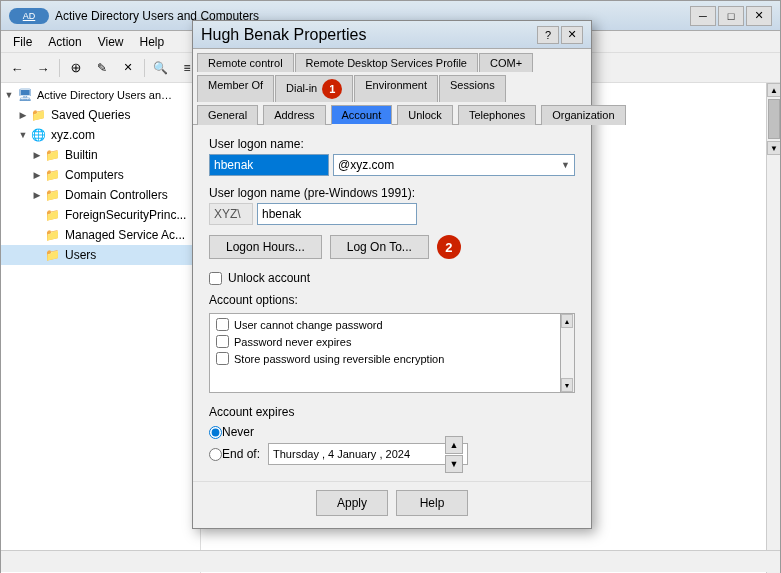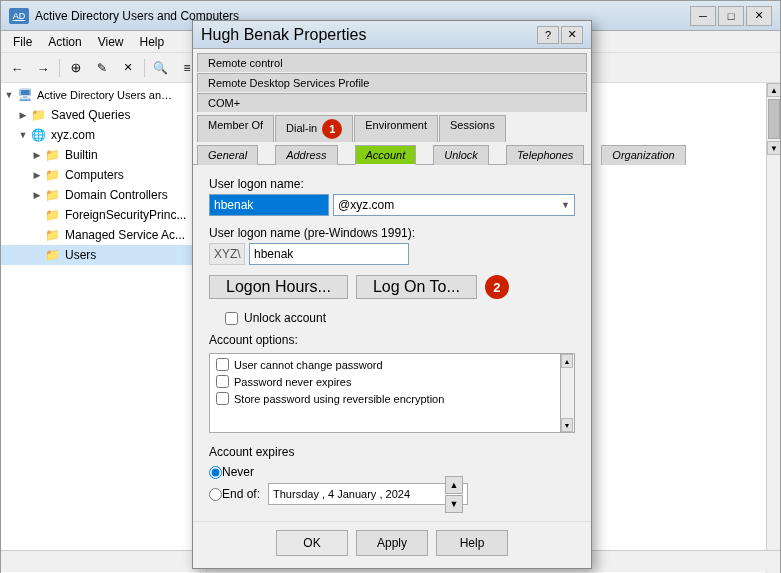--- a/index.html
+++ b/index.html
@@ -26,25 +26,25 @@
     .bg-titlebar {
       background: linear-gradient(to bottom, #dde8f0, #c8d8e8);
       height: 30px;
       display: flex;
       align-items: center;
       padding: 0 8px;
       border-bottom: 1px solid #aaa;
     }
 
     .bg-titlebar-icon {
-      width: 20px;
+      width: 40px;
       height: 16px;
       margin-right: 6px;
       background: #4080c0;
-      border-radius: 2px;
+      border-radius: 8px;
       display: flex;
       align-items: center;
       justify-content: center;
       color: white;
       font-size: 10px;
       text-decoration: underline;
     }
 
     .bg-titlebar-text {
       flex: 1;
@@ -307,21 +307,21 @@
       font-size: 11px;
       background: #d8d8d8;
       border: 1px solid #aaa;
       border-bottom: none;
       cursor: pointer;
       position: relative;
       bottom: -1px;
     }
 
     .tab.active {
-      background: #84cc16;
+      background: #3b82f6;
       border-bottom: 1px solid #f0f0f0;
       font-weight: normal;
       z-index: 1;
     }
 
     
     .modal-body {
       padding: 12px 16px;
       background: #f0f0f0;
     }
@@ -389,21 +389,21 @@
       gap: 8px;
       margin-bottom: 12px;
       align-items: center;
     }
 
     .dialog-btn {
       height: 24px;
       padding: 0 16px;
       background: #e0e0e0;
       border: 1px solid #aaa;
-      font-size: 16px;
+      font-size: 12px;
       font-family: inherit;
       cursor: pointer;
     }
 
     
     .step-badge {
       width: 24px;
       height: 24px;
       background: #cc2200;
       border-radius: 50%;
@@ -421,21 +421,20 @@
       margin-bottom: 8px;
     }
 
     .checkbox-label {
       display: flex;
       align-items: center;
       gap: 6px;
       font-size: 12px;
       cursor: pointer;
       margin-bottom: 2px;
-      margin-left: 16px;
     }
 
     .checkbox-input {
       width: 13px;
       height: 13px;
       cursor: pointer;
     }
 
     .options-box-wrapper {
       display: flex;
@@ -708,38 +707,38 @@
   <div class="modal">
 
     <div class="modal-titlebar">
       <span class="modal-title">Hugh Benak Properties</span>
       <div class="modal-controls">
         <div class="modal-btn">?</div>
         <div class="modal-btn close">✕</div>
       </div>
     </div>
 
-    <div class="tabs-row1" style="background:#f0f0f0; border-bottom:none; padding-bottom:0;flex-direction:column;">
+    <div class="tabs-row1" style="background:#f0f0f0; border-bottom:none; padding-bottom:0;">
       <div class="tab">Remote control</div>
       <div class="tab">Remote Desktop Services Profile</div>
       <div class="tab">COM+</div>
     </div>
 
     <div class="tabs-row2" style="background:#f0f0f0; border-bottom:none; padding-bottom:0;">
       <div class="tab">Member Of</div>
       <div class="tab">
         <span>Dial-in</span>
         
         <span class="step-badge" style="display:inline-flex;width:20px;height:20px;font-size:11px;vertical-align:middle;margin-left:2px;">1</span>
       </div>
       <div class="tab">Environment</div>
       <div class="tab">Sessions</div>
     </div>
 
-    <div style="display:flex; background:#f0f0f0; padding: 3px 4px 0; gap:17px; border-bottom: 1px solid #aaa; font-style: italic;">
+    <div style="display:flex; background:#f0f0f0; padding: 3px 4px 0; gap:5px; border-bottom: 1px solid #aaa;">
       <div class="tab">General</div>
       <div class="tab">Address</div>
       <div class="tab active">Account</div>
       <div class="tab">Unlock</div>
       <div class="tab">Telephones</div>
       <div class="tab">Organization</div>
     </div>
 
     <div class="modal-body">
 
@@ -747,21 +746,21 @@
       <div class="field-row">
         <input type="text" class="text-input selected-input" style="width: 120px;" value="hbenak">
         <div class="domain-dropdown" style="width:160px;">
           <span>@xyz.com</span>
           <span class="domain-dropdown-arrow">▼</span>
         </div>
       </div>
 
       <div class="field-label">User logon name (pre-Windows 1991):</div>
       <div class="field-row">
-        <div class="pre2000-prefix" style="width:36px;">XYZ\</div>
+        <div class="pre2000-prefix" style="width:44px;">XYZ\</div>
         <input type="text" class="text-input" style="width: 160px;" value="hbenak">
       </div>
 
       <div class="button-row">
         <button class="dialog-btn">Logon Hours...</button>
         <button class="dialog-btn">Log On To...</button>
         <div class="step-badge">2</div>
       </div>
 
       <div class="checkbox-group">
@@ -809,20 +808,19 @@
           <div style="display:flex;flex-direction:column;gap:1px;">
             <div class="date-picker-btn">▲</div>
             <div class="date-picker-btn">▼</div>
           </div>
         </div>
       </div>
 
     </div>
 
     <div class="modal-footer">
-      <button class="footer-btn primary">OK</button>
       <button class="footer-btn">Apply</button>
       <button class="footer-btn">Help</button>
     </div>
 
   </div>
 
 </div>
 
 </body></html>

